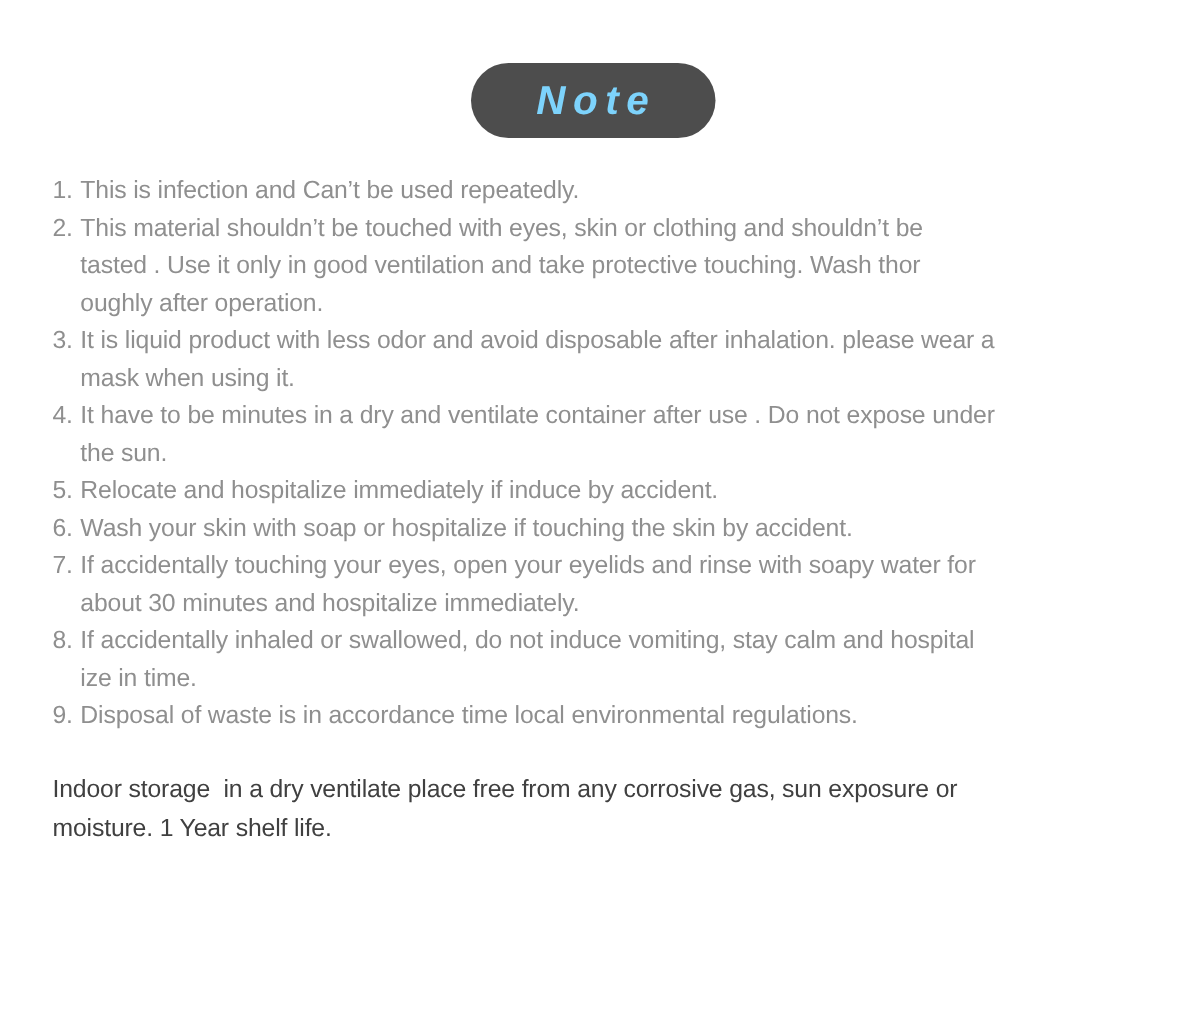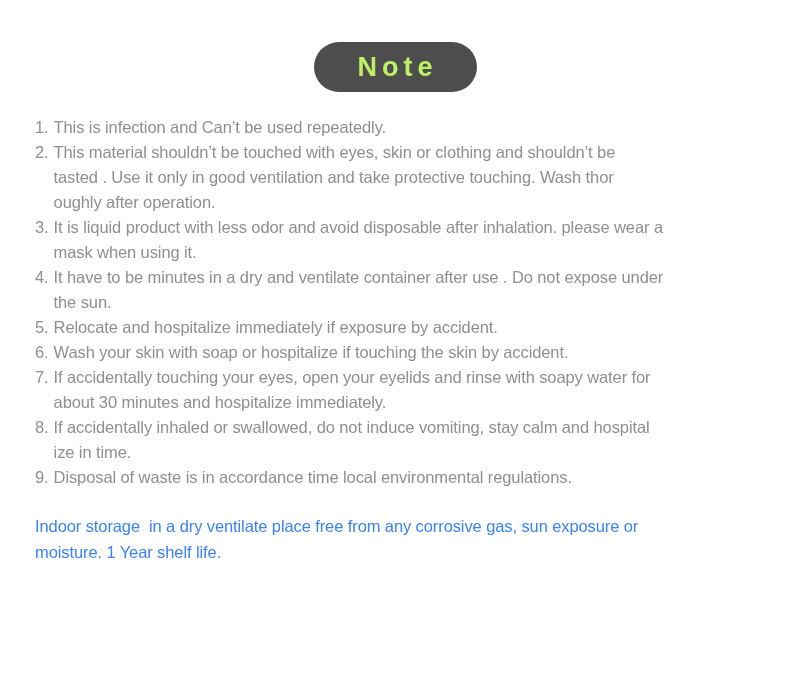--- a/index.html
+++ b/index.html
@@ -15,21 +15,22 @@
     font-family: "Liberation Sans", "DejaVu Sans", sans-serif;
     overflow: hidden;
   }
   .pill {
     margin: 16px auto;
     background: #4d4d4d;
     border-radius: 26px;
     display: flex;
     align-items: center;
     justify-content: center;
-    color: #bef264;
+    color: #7dd3fc;
+    font-style: italic;
   }
   .note-pill {
     margin-top: 42px;
     width: 163px;
     height: 50px;
   }
   .note-pill .pill-text {
     font-size: 27px;
     font-weight: bold;
     letter-spacing: 5px;
@@ -61,21 +62,21 @@
   .note-item .num {
     flex: 0 0 auto;
     padding-right: 5px;
   }
   .note-item .txt {
     flex: 1 1 auto;
     white-space: pre-wrap;
   }
   .storage-body {
     margin: 23px 10px 15px 35px;
-    color: #3b82f6;
+    color: #404040;
     font-size: 16.5px;
     line-height: 26px;
     letter-spacing: -0.1px;
     white-space: pre-wrap;
   }
 </style>
 </head>
 <body>
 
 <div class="page">
@@ -104,21 +105,21 @@
   </li>
 
   <li class="note-item">
     <span class="num">4.</span>
     <span class="txt">It have to be minutes in a dry and ventilate container after use . Do not expose under
 the sun.</span>
   </li>
 
   <li class="note-item">
     <span class="num">5.</span>
-    <span class="txt">Relocate and hospitalize immediately if exposure by accident.</span>
+    <span class="txt">Relocate and hospitalize immediately if induce by accident.</span>
   </li>
 
   <li class="note-item">
     <span class="num">6.</span>
     <span class="txt">Wash your skin with soap or hospitalize if touching the skin by accident.</span>
   </li>
 
   <li class="note-item">
     <span class="num">7.</span>
     <span class="txt">If accidentally touching your eyes, open your eyelids and rinse with soapy water for

